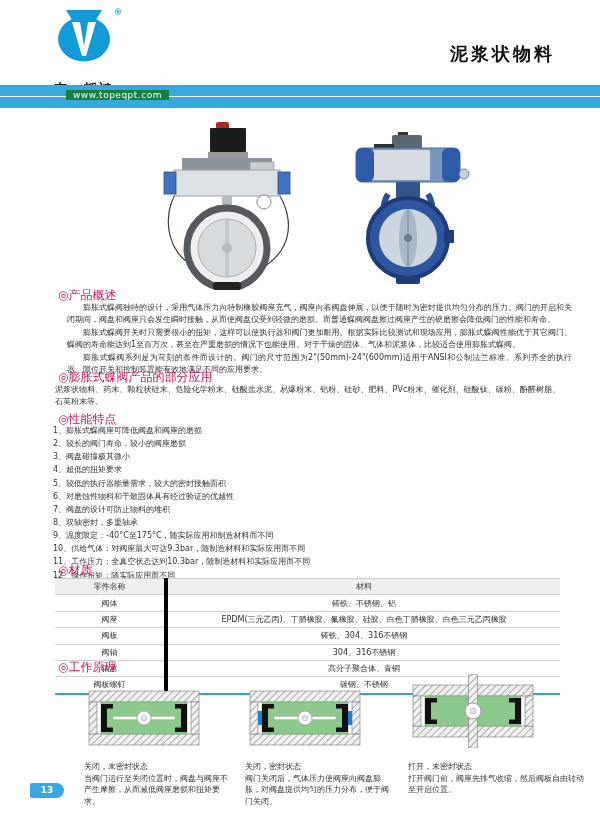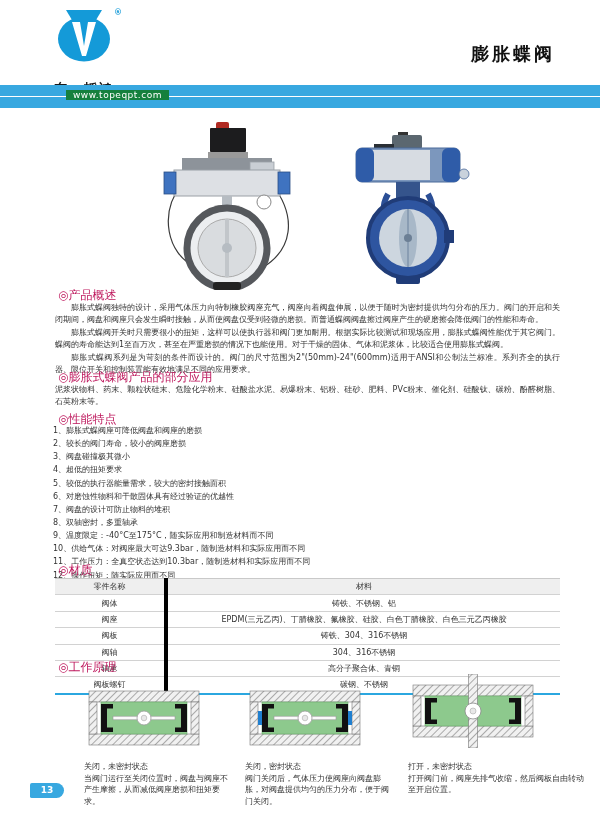--- a/index.html
+++ b/index.html
@@ -43,21 +43,21 @@
 
   <div class="logo-block">
     <svg width="64" height="56" viewBox="0 0 64 56">
       <ellipse cx="32" cy="33" rx="26" ry="22.5" fill="#149ad8"></ellipse>
       <polygon points="14,4 50,4 44,14 20,14" fill="#149ad8"></polygon>
       <polygon points="20,16 28,16 32,40 36,16 44,16 34,50 30,50" fill="#ffffff"></polygon>
     </svg>
     <span class="logo-reg">®</span>
     <div class="logo-text">东一韬鸿</div>
   </div>
-  <div class="page-title">膨胀蝶阀</div>
+  <div class="page-title">泥浆状物料</div>
 
   <div class="band">
     <div class="band-line"></div>
     <span class="band-url">www.topeqpt.com</span>
   </div>
 
   <svg class="photo" style="left:152px;top:122px;" width="150" height="168" viewBox="0 0 150 168">
     <path d="M30,62 C 6,92 16,132 42,144" fill="none" stroke="#3a3a3a" stroke-width="1.2"></path>
     <path d="M120,62 C 146,96 140,128 110,146" fill="none" stroke="#3a3a3a" stroke-width="1.2"></path>
     <rect x="64" y="0" width="13" height="8" rx="2" fill="#b02a22"></rect>
@@ -93,21 +93,21 @@
     <circle cx="70" cy="106" r="40" fill="#2e55a0" stroke="#203c78" stroke-width="4"></circle>
     <circle cx="70" cy="106" r="29" fill="#cdd6df"></circle>
     <ellipse cx="70" cy="106" rx="9" ry="29" fill="#a8b8c8"></ellipse>
     <line x1="70" y1="77" x2="70" y2="135" stroke="#8094ad" stroke-width="1.5"></line>
     <circle cx="70" cy="106" r="4" fill="#6c7f95"></circle>
     <rect x="106" y="98" width="10" height="13" fill="#203c78"></rect>
     <rect x="58" y="144" width="24" height="8" rx="2" fill="#203c78"></rect>
   </svg>
 
   <div class="sec-title" style="top:287px;">◎产品概述</div>
-  <div class="body-text" style="top:302px;">
+  <div class="body-text" style="top:302px;margin-left:12px;">
     <p>膨胀式蝶阀独特的设计，采用气体压力向特制橡胶阀座充气，阀座向着阀盘伸展，以便于随时为密封提供均匀分布的压力。阀门的开启和关闭期间，阀盘和阀座只会发生瞬时接触，从而使阀盘仅受到轻微的磨损。而普通蝶阀阀盘擦过阀座产生的硬磨擦会降低阀门的性能和寿命。</p>
     <p>膨胀式蝶阀开关时只需要很小的扭矩，这样可以使执行器和阀门更加耐用。根据实际比较测试和现场应用，膨胀式蝶阀性能优于其它阀门。蝶阀的寿命能达到1至百万次，甚至在严重磨损的情况下也能使用。对于干燥的固体、气体和泥浆体，比较适合使用膨胀式蝶阀。</p>
     <p>膨胀式蝶阀系列是为苛刻的条件而设计的。阀门的尺寸范围为2"(50mm)-24"(600mm)适用于ANSI和公制法兰标准。系列齐全的执行器、限位开关和控制装置能有效地满足不同的应用要求。</p>
   </div>
 
   <div class="sec-title" style="top:369px;">◎膨胀式蝶阀产品的部分应用</div>
   <div class="body-text" style="top:384px;text-indent:0;">泥浆状物料、药末、颗粒状硅末、危险化学粉末、硅酸盐水泥、易爆粉末、铝粉、硅砂、肥料、PVc粉末、催化剂、硅酸钛、碳粉、酚醛树脂、石英粉末等。</div>
 
   <div class="sec-title" style="top:411px;">◎性能特点</div>
   <ul class="feat-list">

